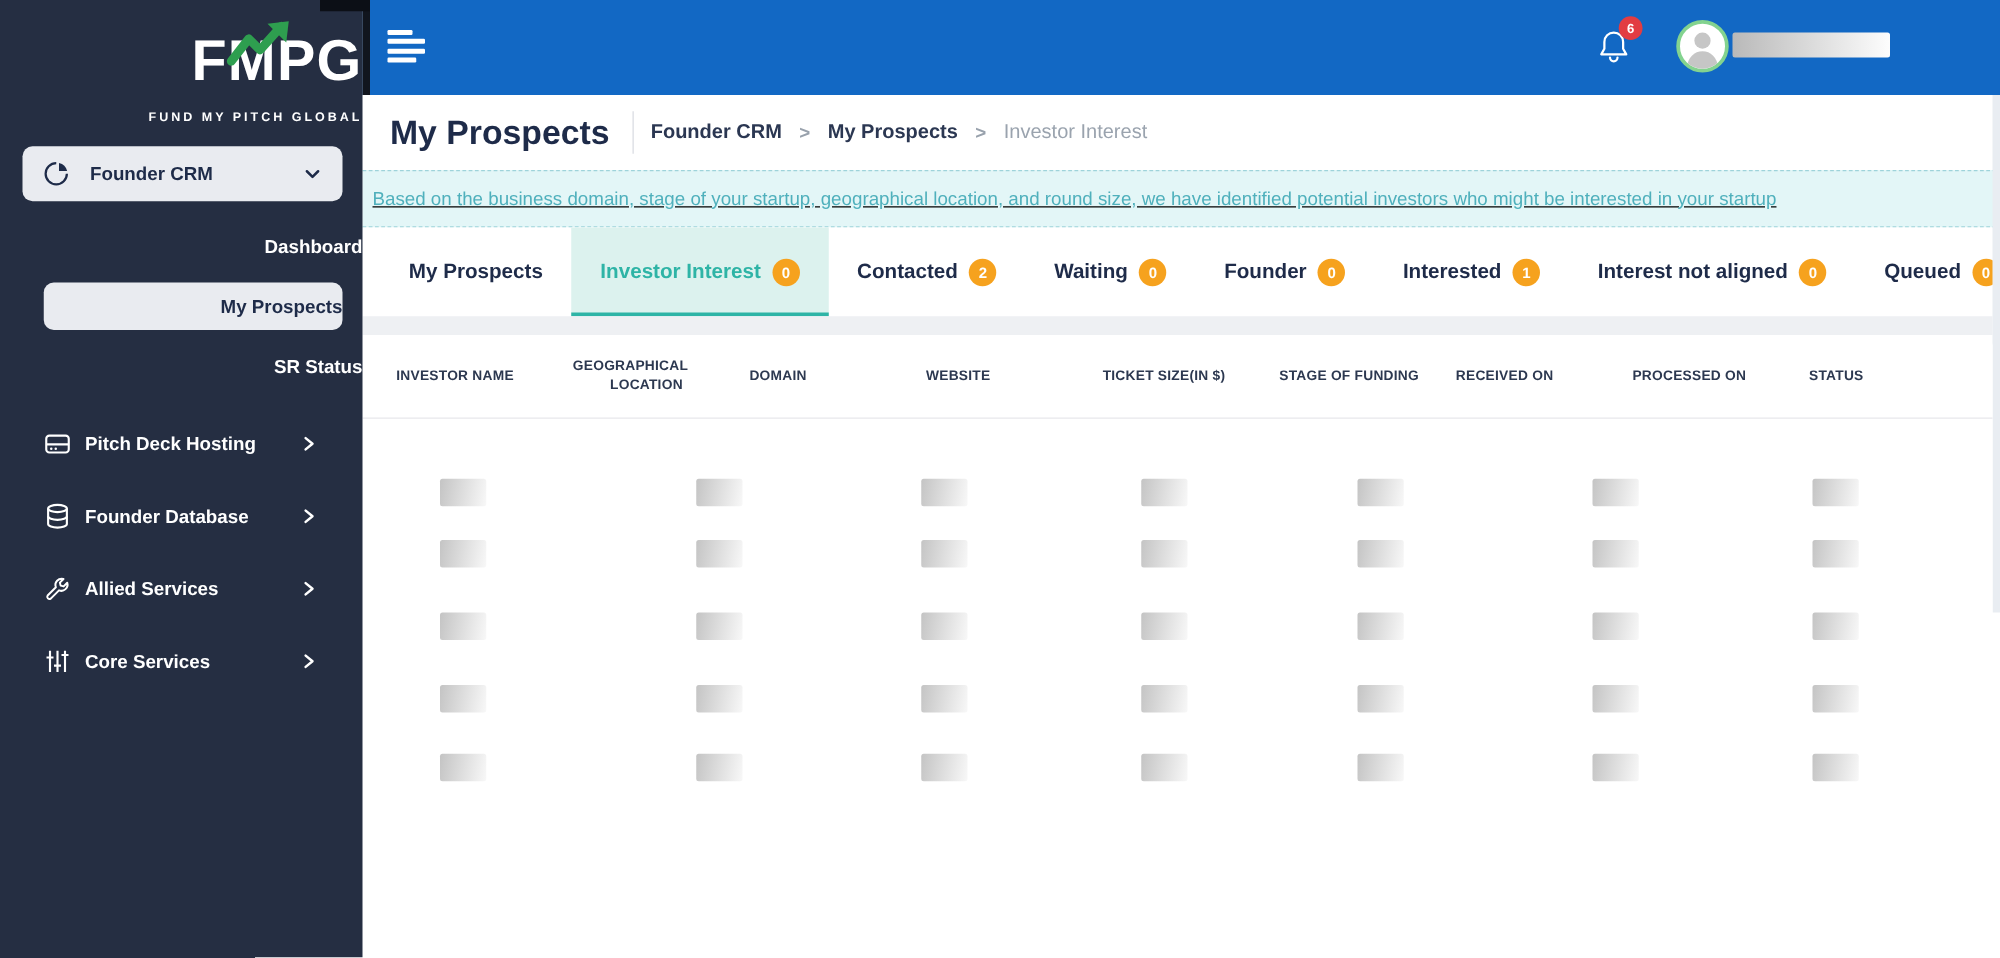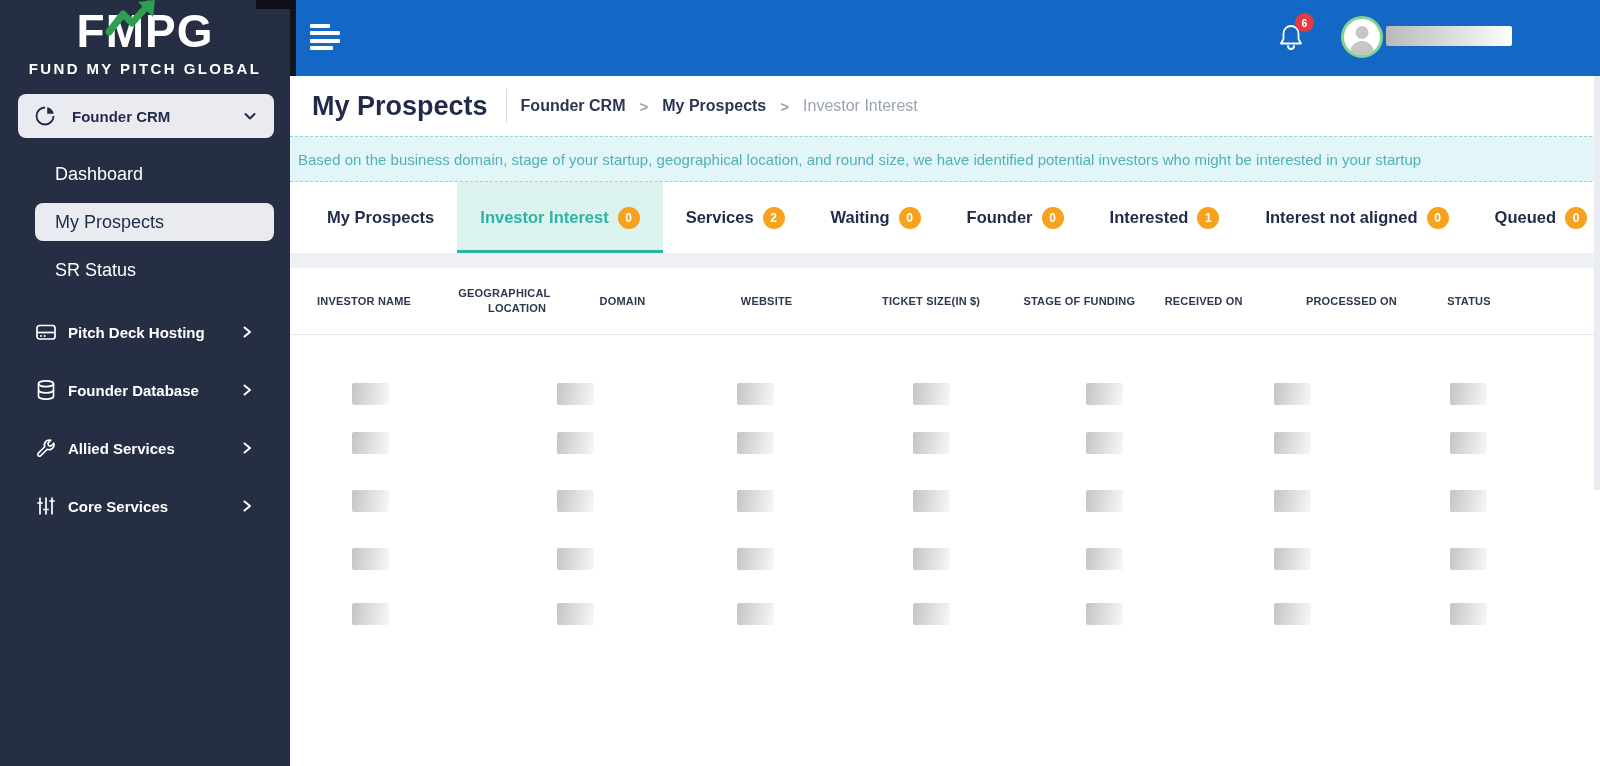--- a/index.html
+++ b/index.html
@@ -8,32 +8,32 @@
     --badge_orange:#f6a21e; --notification_red:#e23c42; --crown_gold:#f0a321;
     --avatar_ring_green:#83d38f; --ink_navy:#1e2b49; --muted_gray:#9aa3ae;
   }
   *{margin:0;padding:0;box-sizing:border-box;}
   html,body{width:1600px;height:766px;overflow:hidden;}
   body{font-family:"Liberation Sans","DejaVu Sans",sans-serif;background:#fff;position:relative;}
 
   
   .sidebar{position:absolute;left:0;top:0;width:290px;height:766px;background:var(--sidebar_navy);z-index:5;}
   .top-artifact{position:absolute;left:256px;top:0;width:40px;height:9px;background:#0c0f16;z-index:9;}
-  .logo-wrap{padding-top:2px;text-align:center;color:#fff;}
+  .logo-wrap{padding-top:19px;text-align:right;color:#fff;}
   .logo-mark{position:relative;display:inline-block;height:58px;}
   .logo-text{font-size:46px;font-weight:800;letter-spacing:1px;color:#fff;line-height:58px;}
   .logo-arrow{position:absolute;left:28px;top:-4px;}
-  .logo-tagline{font-size:15px;font-weight:700;letter-spacing:2.4px;color:#fff;margin-top:0;}
+  .logo-tagline{font-size:10px;font-weight:700;letter-spacing:2.4px;color:#fff;margin-top:12px;}
 
   .crm-group{margin:17px 16px 0 18px;height:44px;background:#e9ebf0;border-radius:8px;
     display:flex;align-items:center;padding:0 16px;cursor:pointer;}
   .crm-group .glabel{flex:1;margin-left:16px;font-size:15px;font-weight:700;color:var(--ink_navy);}
   .sub-items{margin-top:17px;}
   .sub-item{height:38px;display:flex;align-items:center;padding-left:55px;color:#fff;
-    font-size:18px;font-weight:400;cursor:pointer;margin-bottom:10px;}
+    font-size:15px;font-weight:700;cursor:pointer;margin-bottom:10px;justify-content:flex-end;}
   .sub-item.active{background:#e9ebf0;color:var(--ink_navy);border-radius:8px;
     margin:0 16px 10px 35px;padding-left:20px;height:38px;}
   .side-items{margin-top:14px;}
   .side-item{height:58px;display:flex;align-items:center;padding:0 36px 0 35px;cursor:pointer;color:#fff;}
   .side-item .icn{width:22px;height:22px;flex:none;display:flex;align-items:center;justify-content:center;}
   .side-item .lbl{flex:1;margin-left:11px;font-size:15px;font-weight:600;}
   .side-item .trail{flex:none;display:flex;align-items:center;}
 
   
   .topbar{position:absolute;left:290px;top:0;width:1310px;height:76px;background:var(--header_blue);}
@@ -63,21 +63,21 @@
   .page-title{margin-left:22px;font-size:27px;font-weight:700;color:var(--ink_navy);}
   .crumb-divider{width:1px;height:34px;background:#d9dce2;margin:0 14px 0 18px;}
   .crumbs{display:flex;align-items:center;font-size:16px;}
   .crumb{color:#2b3752;font-weight:700;cursor:pointer;}
   .crumb.current{color:var(--muted_gray);font-weight:400;cursor:default;}
   .crumb-sep{color:#98a1ac;margin:0 14px;font-size:15px;font-weight:600;}
 
   
   .banner{position:absolute;left:290px;top:136px;width:1307px;height:46px;background:var(--banner_bg);
     border-top:1px dashed #9ed3da;border-bottom:1px dashed #9ed3da;border-right:1px dashed #9ed3da;
-    display:flex;align-items:center;}
+    display:flex;align-items:center;text-decoration:underline;}
   .banner span{margin-left:8px;font-size:15px;color:var(--banner_text);}
 
   
   .tabbar{position:absolute;left:290px;top:182px;width:1304px;height:71px;background:#fff;
     display:flex;align-items:stretch;padding-left:14px;}
   .tab{display:flex;align-items:center;padding:0 23px;cursor:pointer;position:relative;}
   .tab .tlabel{font-size:16.5px;font-weight:600;color:var(--ink_navy);white-space:nowrap;}
   .tab .tcount{margin-left:9px;width:22px;height:22px;border-radius:50%;background:var(--badge_orange);
     color:#fff;font-size:12px;font-weight:700;display:flex;align-items:center;justify-content:center;}
   .tab.active{background:var(--accent_teal_bg);}
@@ -255,21 +255,21 @@
 
 <div class="tabbar" id="tabbar">
     <div class="tab">
       <span class="tlabel">My Prospects</span>
     </div>
     <div class="tab active">
       <span class="tlabel">Investor Interest</span>
       <span class="tcount">0</span>
     </div>
     <div class="tab">
-      <span class="tlabel">Services</span>
+      <span class="tlabel">Contacted</span>
       <span class="tcount">2</span>
     </div>
     <div class="tab">
       <span class="tlabel">Waiting</span>
       <span class="tcount">0</span>
     </div>
     <div class="tab">
       <span class="tlabel">Founder</span>
       <span class="tcount">0</span>
     </div>

